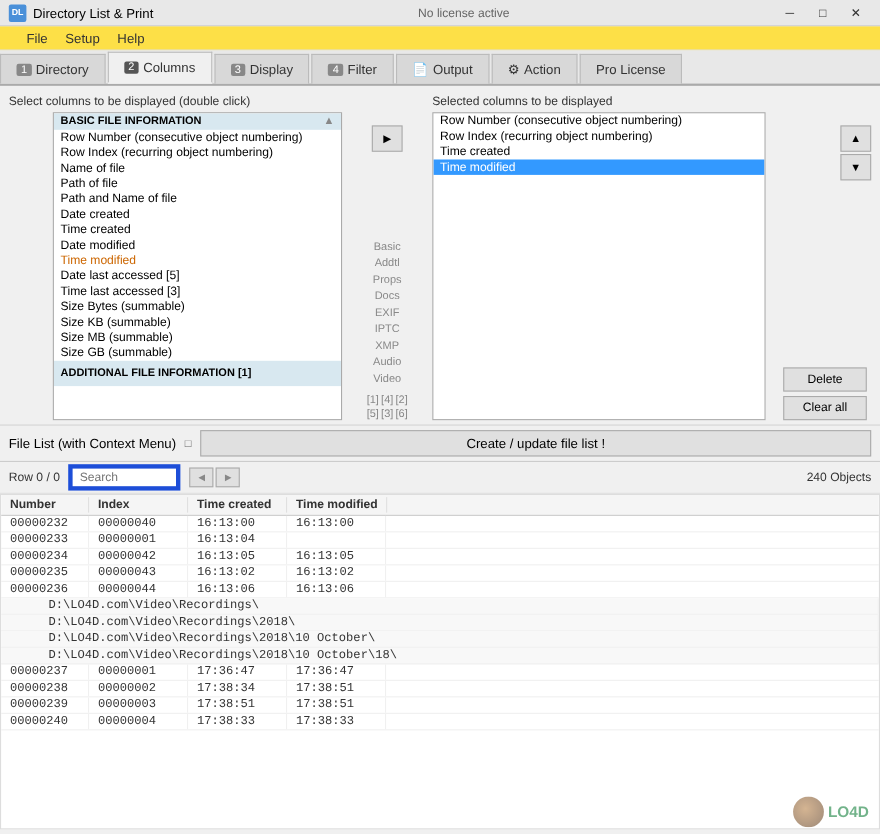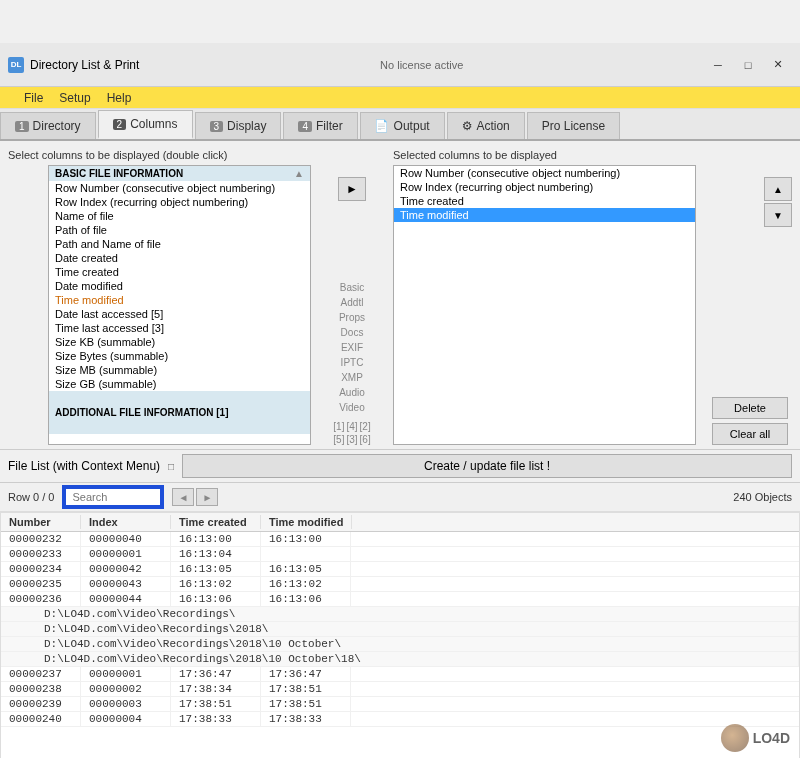--- a/index.html
+++ b/index.html
@@ -1,19 +1,19 @@
 <!DOCTYPE html>
 <html><head>
   <meta charset="utf-8">
   <style>
     * { box-sizing: border-box; margin: 0; padding: 0; }
     body { font-family: 'Segoe UI', Tahoma, sans-serif; font-size: 12px; background: #f0f0f0; width: 800px; height: 758px; overflow: hidden; }
     
     
-    .title-bar { background: #e8e8e8; display: flex; align-items: center; justify-content: space-between; padding: 4px 8px; height: 44px; border-bottom: 1px solid #ccc; margin-top: 43px; }
+    .title-bar { background: #e8e8e8; display: flex; align-items: center; justify-content: space-between; padding: 4px 8px; height: 24px; border-bottom: 1px solid #ccc; }
     .title-bar-left { display: flex; align-items: center; gap: 6px; font-size: 12px; }
     .title-bar-icon { width: 16px; height: 16px; background: #4a90d9; border-radius: 2px; display: flex; align-items: center; justify-content: center; color: white; font-size: 8px; font-weight: bold; }
     .title-bar-controls { display: flex; gap: 2px; }
     .title-bar-btn { width: 28px; height: 20px; background: none; border: none; cursor: pointer; display: flex; align-items: center; justify-content: center; font-size: 11px; color: #333; }
     .title-bar-right { font-size: 11px; color: #666; }
 
     
     .menu-bar { background: #fde047; display: flex; align-items: center; padding: 2px 16px; height: 22px; border-bottom: 1px solid #ddd; text-align: center; }
     .menu-item { padding: 2px 8px; cursor: pointer; color: #333; }
 
@@ -145,25 +145,25 @@
           <div class="list-box-item">Row Index  (recurring object numbering)</div>
           <div class="list-box-item">Name of file</div>
           <div class="list-box-item">Path of file</div>
           <div class="list-box-item">Path and Name of file</div>
           <div class="list-box-item">Date created</div>
           <div class="list-box-item">Time created</div>
           <div class="list-box-item">Date modified</div>
           <div class="list-box-item highlighted">Time modified</div>
           <div class="list-box-item">Date last accessed  [5]</div>
           <div class="list-box-item">Time last accessed  [3]</div>
+          <div class="list-box-item">Size Bytes  (summable)</div>
           <div class="list-box-item">Size KB  (summable)</div>
-          <div class="list-box-item">Size Bytes  (summable)</div>
           <div class="list-box-item">Size MB  (summable)</div>
           <div class="list-box-item">Size GB  (summable)</div>
-          <div class="list-box-item" style="background:#d8e8f0; font-weight:bold; font-size:10px; padding:16px 6px;">ADDITIONAL FILE INFORMATION [1]</div>
+          <div class="list-box-item" style="background:#d8e8f0; font-weight:bold; font-size:10px; padding:6px 6px;">ADDITIONAL FILE INFORMATION [1]</div>
         </div>
       </div>
 
       <div style="display:flex; flex-direction:column; align-items:center; width:50px; padding-top:28px;">
         <button class="arrow-btn" style="margin-bottom:80px;">►</button>
         <div style="display:flex; flex-direction:column; gap:1px; font-size:10px; color:#888; text-align:center; line-height:1.4;">
           <span>Basic</span>
           <span>Addtl</span>
           <span>Props</span>
           <span>Docs</span>
@@ -298,14 +298,14 @@
             <span class="dt-cell">17:38:33</span>
             <span class="dt-cell">17:38:33</span>
           </div>
         </div>
     </div>
   </div>
 </div>
 
 <div style="position:fixed; bottom:6px; right:10px; display:flex; align-items:center; gap:4px; opacity:0.6;">
   <div style="width:28px; height:28px; background:radial-gradient(circle at 40% 40%, #b8834a, #5c3a1e); border-radius:50%;"></div>
-  <span style="font-size:14px; font-weight:bold; color:#000000;text-align:right;">LO4D</span>
+  <span style="font-size:14px; font-weight:bold; color:#15803d;text-align:right;">LO4D</span>
 </div>
 
 </body></html>

